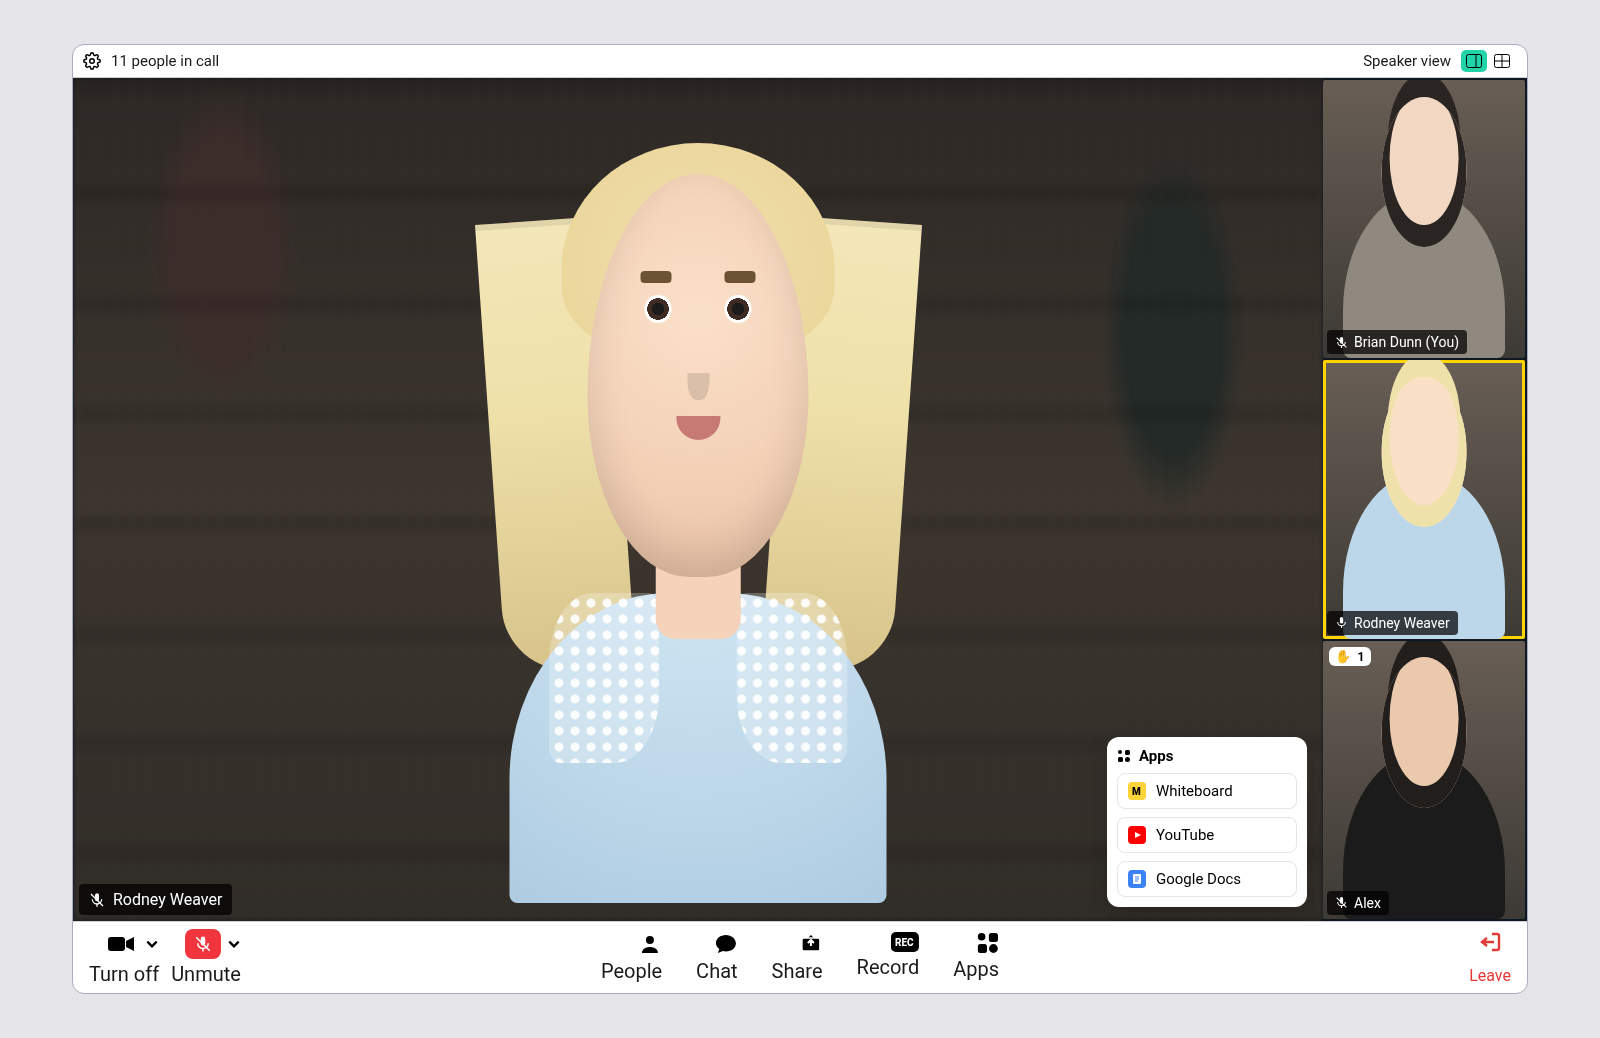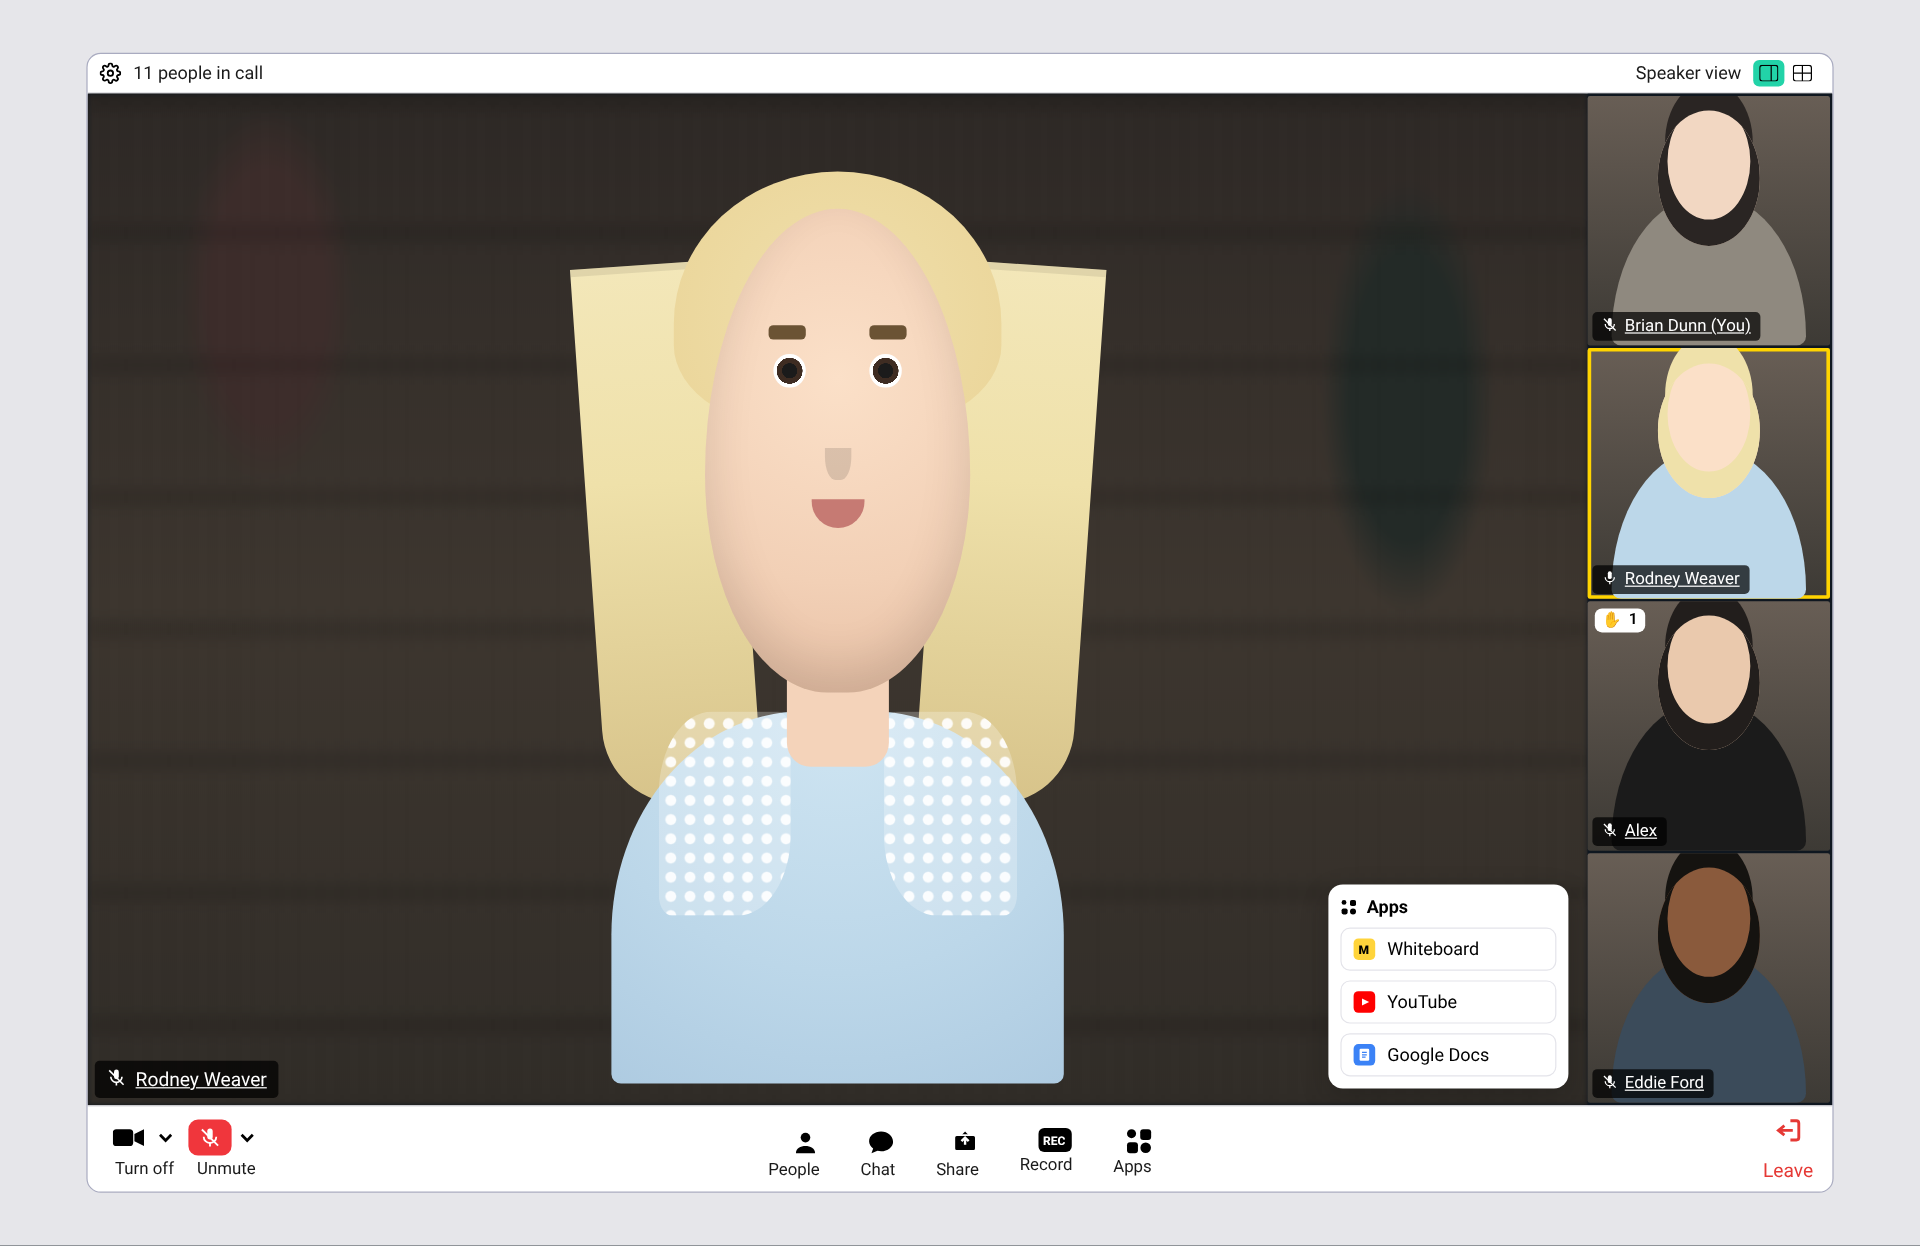--- a/index.html
+++ b/index.html
@@ -59,40 +59,40 @@
   .lace-l{left:27%;border-radius:40% 10% 40% 10%;}
   .lace-r{right:27%;transform:scaleX(-1);border-radius:40% 10% 40% 10%;}
   .eye{position:absolute;top:30%;width:12%;height:7%;background:radial-gradient(circle at 50% 50%, #1b1b1b 0 32%, #3e2c22 33% 55%, #fff 56% 100%);border-radius:50%;}
   .eye.l{left:26%;}
   .eye.r{right:26%;}
   .nose{position:absolute;top:44%;left:50%;transform:translateX(-50%);width:10%;height:12%;background:linear-gradient(180deg,transparent 0 45%, rgba(0,0,0,.12) 46% 100%);border-radius:0 0 40% 40%;}
   .mouth{position:absolute;top:60%;left:50%;transform:translateX(-50%);width:20%;height:6%;background:#c67a73;border-radius:0 0 40px 40px;}
   .brow{position:absolute;top:24%;width:14%;height:3%;background:#6b5334;border-radius:4px;}
   .brow.l{left:24%}
   .brow.r{right:24%}
-  .name-pill{position:absolute;left:6px;bottom:6px;background:rgba(0,0,0,.72);color:#fff;font-size:16px;padding:6px 10px;border-radius:4px;display:flex;align-items:flex-start;gap:8px;text-decoration:underline;}
+  .name-pill{position:absolute;left:6px;bottom:6px;background:rgba(0,0,0,.72);color:#fff;font-size:16px;padding:6px 10px;border-radius:4px;display:flex;align-items:center;gap:8px;}
   .name-pill.small{font-size:14px;padding:4px 8px;left:4px;bottom:4px;gap:6px;}
   
   .thumbs{width:204px;background:var(--dark);display:flex;flex-direction:column;gap:2px;padding:2px 2px 2px 0;}
   .thumb{position:relative;flex:1;min-height:0;background:linear-gradient(180deg,#685e55,#3d3a35);overflow:hidden;border-radius:2px;}
   .thumb[data-active="true"]{outline:3px solid var(--yellow);outline-offset:-3px;}
   .hand-badge{position:absolute;top:6px;left:6px;background:#fff;color:#000;border-radius:6px;padding:2px 6px;display:flex;align-items:center;gap:6px;font-size:13px;font-weight:600;}
   
   .av{position:absolute;inset:0;display:flex;align-items:flex-end;justify-content:center;overflow:hidden;}
   .av .bust{width:80%;height:60%;border-radius:80px 80px 8px 8px/120px 120px 8px 8px;}
   .av .face{position:absolute;top:6%;left:50%;transform:translateX(-50%);width:42%;height:54%;border-radius:50%;}
   
   .apps-pop{position:absolute;right:16px;bottom:14px;width:200px;background:#fff;border-radius:12px;box-shadow:var(--shadow);padding:10px 10px 10px;}
   .apps-pop h4{margin:0 0 8px 0;font-size:15px;font-weight:700;display:flex;align-items:center;gap:8px;}
   .app-item{display:flex;align-items:center;gap:10px;border:1px solid #e4e4ea;border-radius:8px;padding:8px 10px;margin-top:8px;cursor:pointer;font-size:15px;}
   .app-icn{width:18px;height:18px;border-radius:4px;display:flex;align-items:center;justify-content:center;}
   
   .bottombar{height:72px;border-top:1px solid var(--border);display:flex;align-items:center;padding:0 16px;gap:12px;color:var(--text);}
   .ctl{display:flex;flex-direction:column;align-items:flex-end;gap:3px;cursor:pointer;}
-  .ctl .lbl{font-size:14px;}
+  .ctl .lbl{font-size:20px;}
   .ctl .btn{display:flex;align-items:center;gap:6px;}
   .icon-box{width:36px;height:30px;border-radius:8px;display:flex;align-items:center;justify-content:center;}
   .icon-box.red{background:var(--red);}
   .chev{width:14px;height:14px;}
   .center-ctls{position:absolute;left:50%;transform:translateX(-50%);bottom:10px;display:flex;gap:34px;}
   .leave{margin-left:auto;color:var(--red2);display:flex;flex-direction:column;align-items:center;gap:13px;cursor:pointer;}
   
   svg{display:block}
   .muted-line{stroke:#fff;stroke-width:2;}
 </style>
@@ -254,37 +254,20 @@
               <svg width="13" height="13" viewBox="0 0 24 24" fill="#fff">
                 <path d="M12 14a3 3 0 0 0 3-3V5a3 3 0 0 0-6 0v6a3 3 0 0 0 3 3z"></path>
                 <path d="M19 11a7 7 0 0 1-14 0" fill="none" stroke="#fff" stroke-width="2"></path>
                 <line x1="12" y1="18" x2="12" y2="22" stroke="#fff" stroke-width="2"></line>
                 <line x1="3" y1="3" x2="21" y2="21" stroke="#fff" stroke-width="2"></line>
               </svg>
             </span>
             <span>Alex</span>
           </div>
         </div>
-        <div class="thumb">
-          <div class="av">
-            <div class="bust" style="background:#3b4b5a"></div>
-            <div class="face" style="background:#8a5a3c;box-shadow:0 -14px 0 8px #151310 inset, 0 -30px 0 -6px #151310;"></div>
-          </div>
-          <div class="name-pill small">
-            <span>
-              <svg width="13" height="13" viewBox="0 0 24 24" fill="#fff">
-                <path d="M12 14a3 3 0 0 0 3-3V5a3 3 0 0 0-6 0v6a3 3 0 0 0 3 3z"></path>
-                <path d="M19 11a7 7 0 0 1-14 0" fill="none" stroke="#fff" stroke-width="2"></path>
-                <line x1="12" y1="18" x2="12" y2="22" stroke="#fff" stroke-width="2"></line>
-                <line x1="3" y1="3" x2="21" y2="21" stroke="#fff" stroke-width="2"></line>
-              </svg>
-            </span>
-            <span>Eddie Ford</span>
-          </div>
-        </div>
       </div>
   </div>
 
   <div class="bottombar" style="position:relative;">
     <div class="ctl">
       <div class="btn">
         <span class="icon-box">
           <svg width="26" height="18" viewBox="0 0 26 18" fill="#000">
               <rect x="0" y="2" width="17" height="14" rx="3"></rect>
               <polygon points="18,6 26,2 26,16 18,12"></polygon>

